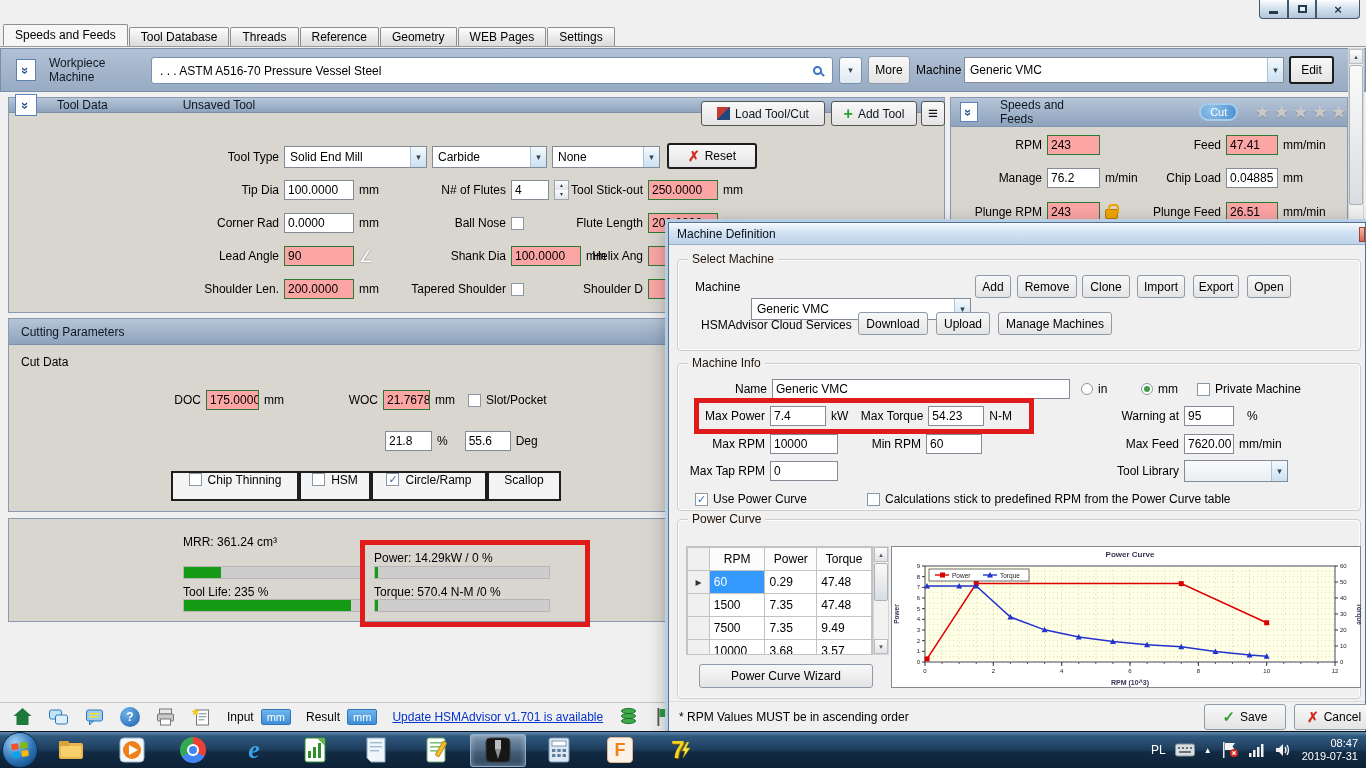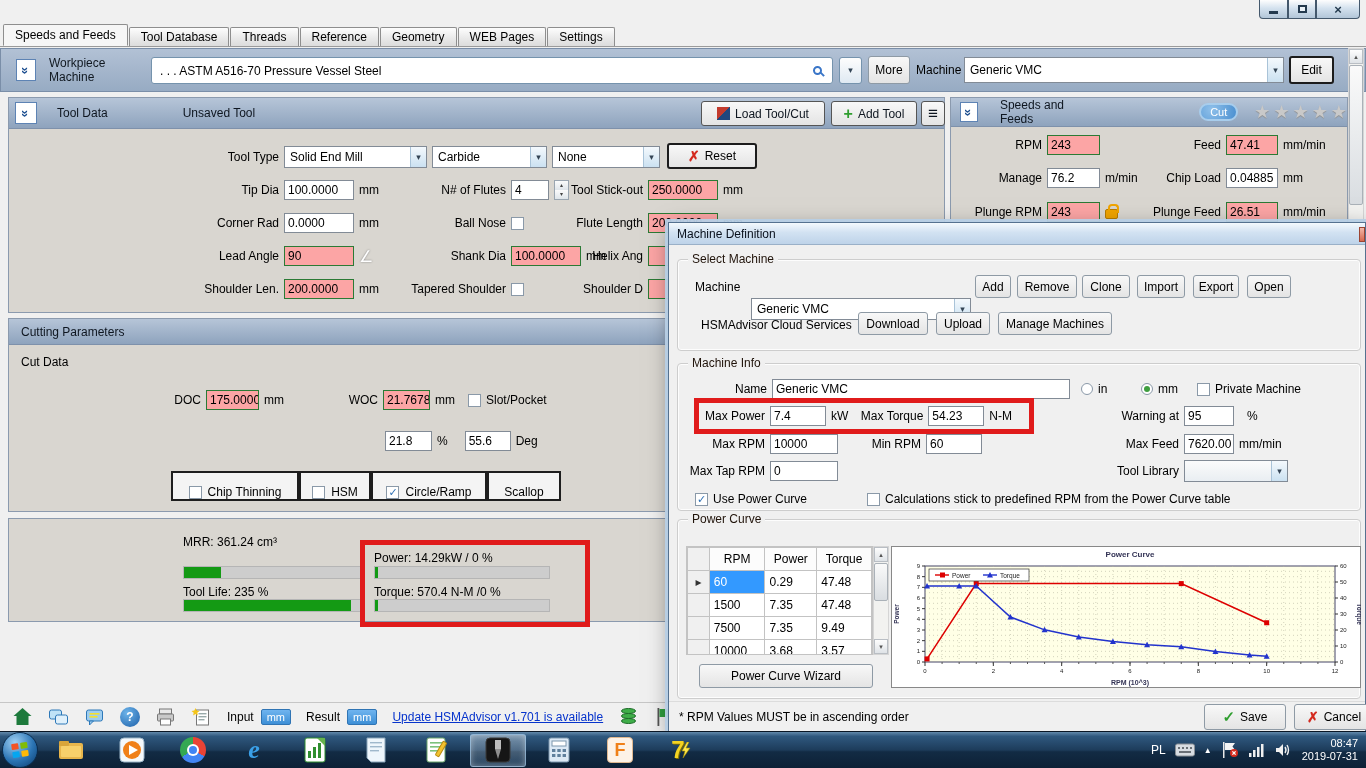--- a/index.html
+++ b/index.html
@@ -43,21 +43,21 @@
 .cb{width:13px;height:13px;min-width:13px;background:#fff;border:1px solid #8a99a8;display:inline-flex;align-items:center;justify-content:center;font-size:11px;color:#2f71b5;line-height:1}
 .radio{width:12px;height:12px;min-width:12px;border-radius:50%;border:1px solid #8a99a8;background:#fff;position:relative}
 .radio.on::after{content:"";position:absolute;left:2px;top:2px;width:6px;height:6px;border-radius:50%;background:#3f9e3f}
 .spin{width:15px;height:20px;display:flex;flex-direction:column;border:1px solid #9aa5b0}
 .spin span{flex:1;font-size:6px;line-height:9px;text-align:center;background:linear-gradient(#fbfbfb,#dfe5ea);color:#444}
 .lock{width:13px;height:10px;background:#f0a400;border:1px solid #b87c00;border-radius:2px;position:relative;margin-top:4px}
 .lock::before{content:"";position:absolute;top:-6px;left:2px;width:7px;height:7px;border:2px solid #f0a400;border-bottom:none;border-radius:4px 4px 0 0}
 
 .panel{position:absolute;background:#d9d6d0;border:1px solid #8b9aae}
 .phead{position:absolute;left:0;top:0;right:0;background:linear-gradient(#b6c5d8,#8ea3bd);border-bottom:1px solid #7e91ab;color:#0e1620;display:flex;align-items:center;gap:10px;padding-left:6px}
-.cpbtn{position:absolute;height:30px;border:2px solid #1e1e1e;background:#f4f4f4;display:flex;align-items:flex-end;justify-content:center;gap:6px}
+.cpbtn{position:absolute;height:30px;border:2px solid #1e1e1e;background:#f4f4f4;display:flex;align-items:flex-start;justify-content:center;gap:6px}
 .gtrack{position:absolute;height:13px;background:#cdcdcd;border:1px solid #b5b5b5}
 .gfill{height:100%;background:#149a14}
 .redbox{position:absolute;border:5px solid #e01b1b;pointer-events:none}
 
 .star{font-size:18px;color:#c9c9c9;text-shadow:0 1px 1px #8f8f8f;line-height:1}
 .cutbadge{background:radial-gradient(circle at 30% 30%,#8fc0ea,#4a8fd0);border:2px solid #a8cdec;border-radius:10px;color:#fff;font-size:11px;padding:1px 9px}
 
 .dialog{position:absolute;left:668px;top:222px;width:698px;height:511px;background:#f0f0f0;border:1px solid #55718f;box-shadow:0 0 0 3px rgba(183,207,229,.95),4px 8px 22px rgba(0,0,0,.5);z-index:40}
 .dlg-title{height:22px;background:linear-gradient(#f4f9fd,#d2e2f2 45%,#bed3e9);border-bottom:1px solid #9ab0c8;display:flex;align-items:center;padding-left:8px;color:#09101c}
 .dlg-close-sliver{position:absolute;right:0;top:4px;width:6px;height:15px;background:linear-gradient(#f2b8a8,#d6684e);border:1px solid #9c4432}
@@ -135,21 +135,21 @@
     <div class="combo abs" style="left:963px;top:8px;width:320px;height:26px;line-height:24px">
       <span>Generic VMC</span>
       <span class="arr" style="line-height:24px">▾</span>
     </div>
     <div class="btn def abs" style="left:1288px;top:7px;width:45px;height:28px">
         <span>Edit</span>
       </div>
   </div>
 
   <div class="panel" style="left:8px;top:97px;width:937px;height:216px">
-    <div class="phead" style="height:31px">
+    <div class="phead" style="height:15px">
       <div class="chevbtn" style="width:22px;height:22px">
           <span class="chev">»</span>
         </div>
       <span style="margin-left:10px">Tool Data</span>
       <span style="margin-left:65px">Unsaved Tool</span>
       <div class="btn" style="position:absolute;left:692px;top:3px;width:124px;height:25px;border-color:#555">
         <span style="width:13px;height:13px;background:linear-gradient(135deg,#c23b2e 50%,#20477e 50%);display:inline-block"></span>
         <span>Load Tool/Cut</span>
       </div>
       <div class="btn" style="position:absolute;left:822px;top:3px;width:86px;height:25px;border-color:#555">

